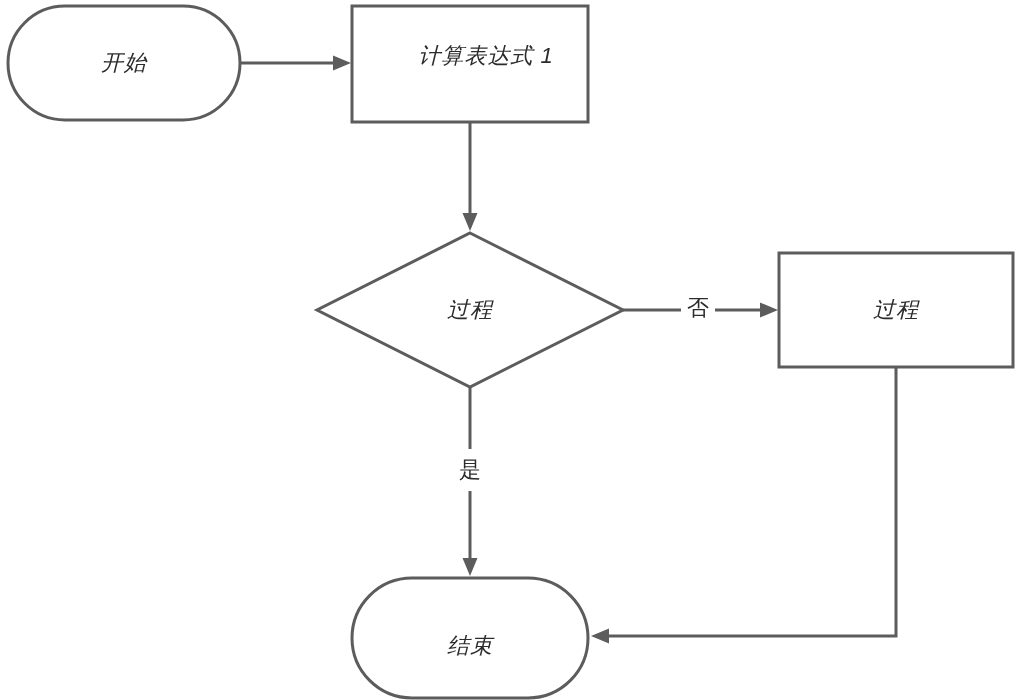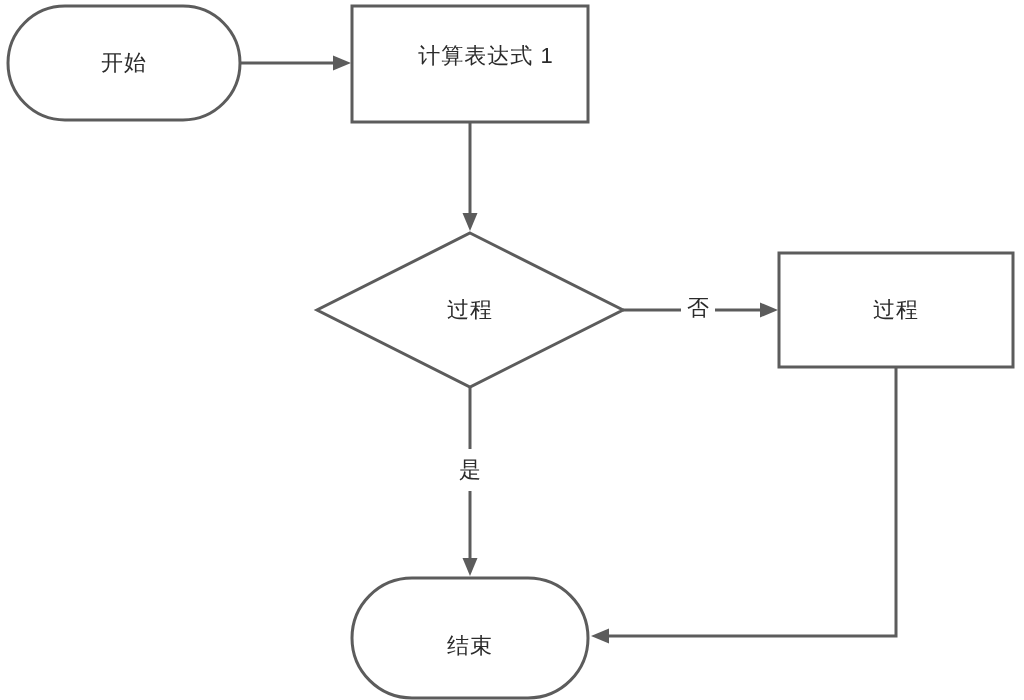--- a/index.html
+++ b/index.html
@@ -13,21 +13,21 @@
     font-family:"Liberation Sans","DejaVu Sans",sans-serif;
     width:1024px;height:700px;overflow:hidden;
   }
   .canvas{
     position:relative;width:1024px;height:700px;background:var(--bg);
   }
   .canvas svg{position:absolute;left:0;top:0;width:1024px;height:700px;}
   .node-label{
     position:absolute;display:flex;align-items:center;justify-content:center;
     font-size:22px;color:var(--text);letter-spacing:1px;
-    pointer-events:none;white-space:nowrap;
+    pointer-events:none;white-space:nowrap;font-style:italic;
   }
   .edge-label{
     position:absolute;transform:translate(-50%,-50%);
     background:var(--bg);color:var(--text);
     font-size:22px;line-height:1;padding:10px 6px;
     pointer-events:none;white-space:nowrap;
   }
   
   .lbl-start   {left:8px;   top:6px;   width:232px; height:114px;}
   .lbl-calc    {left:352px; top:6px;   width:236px; height:100px;padding-left:32px;}

